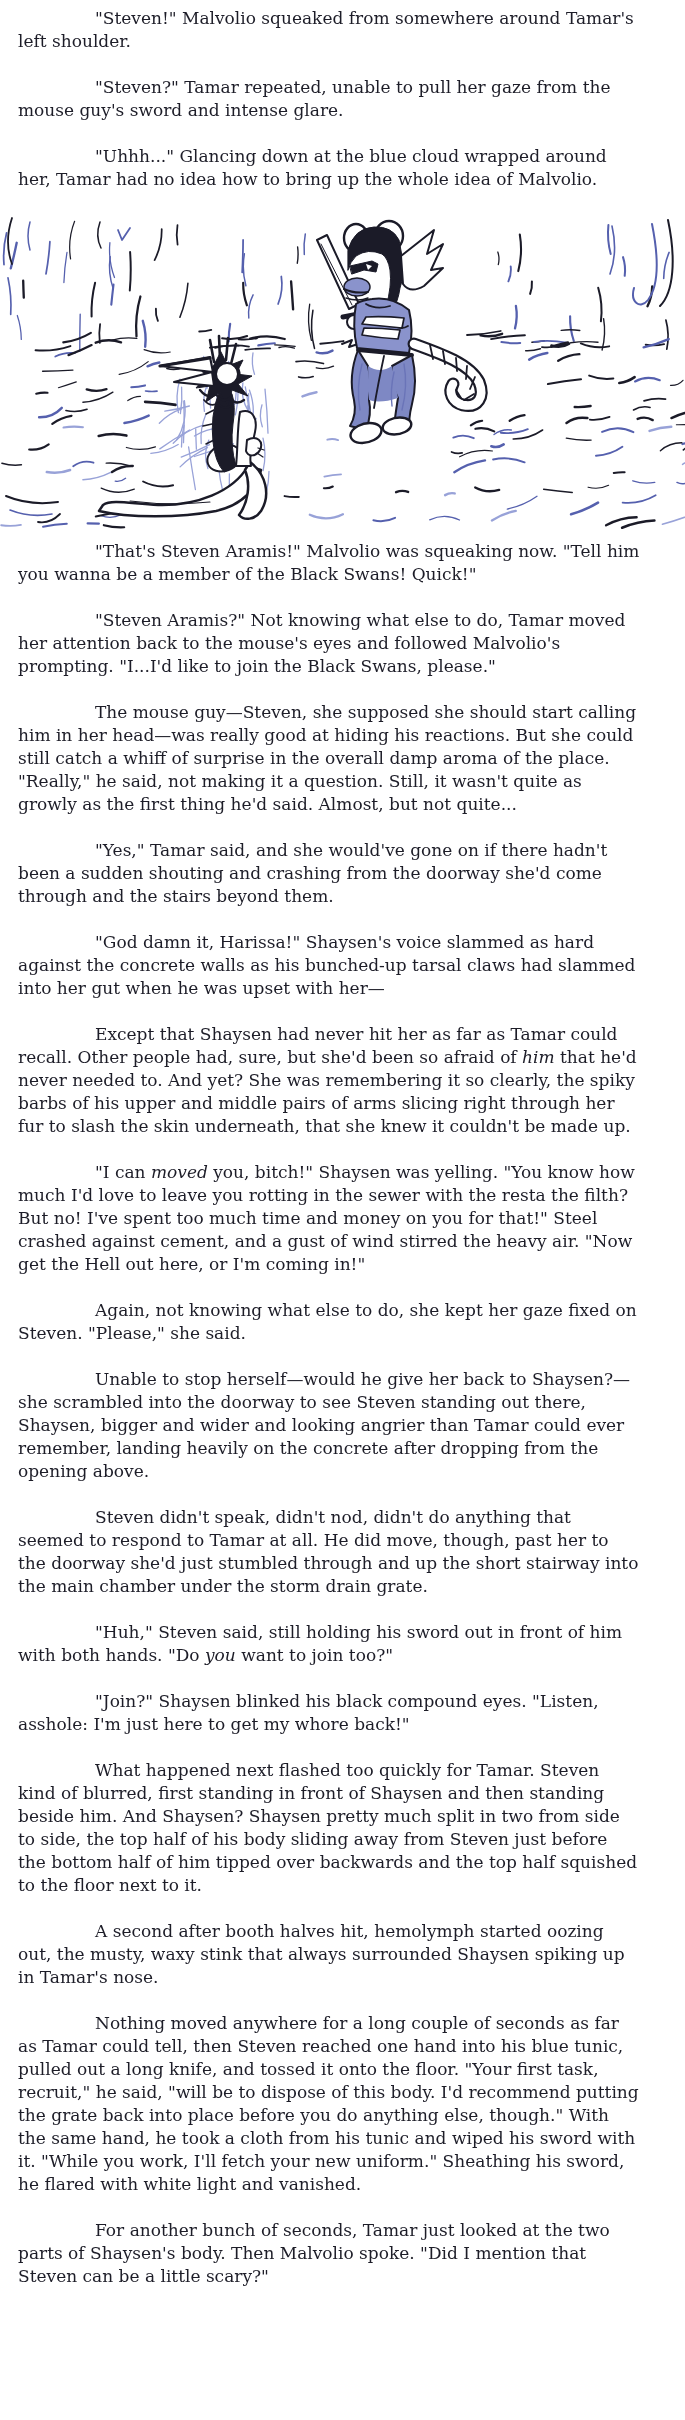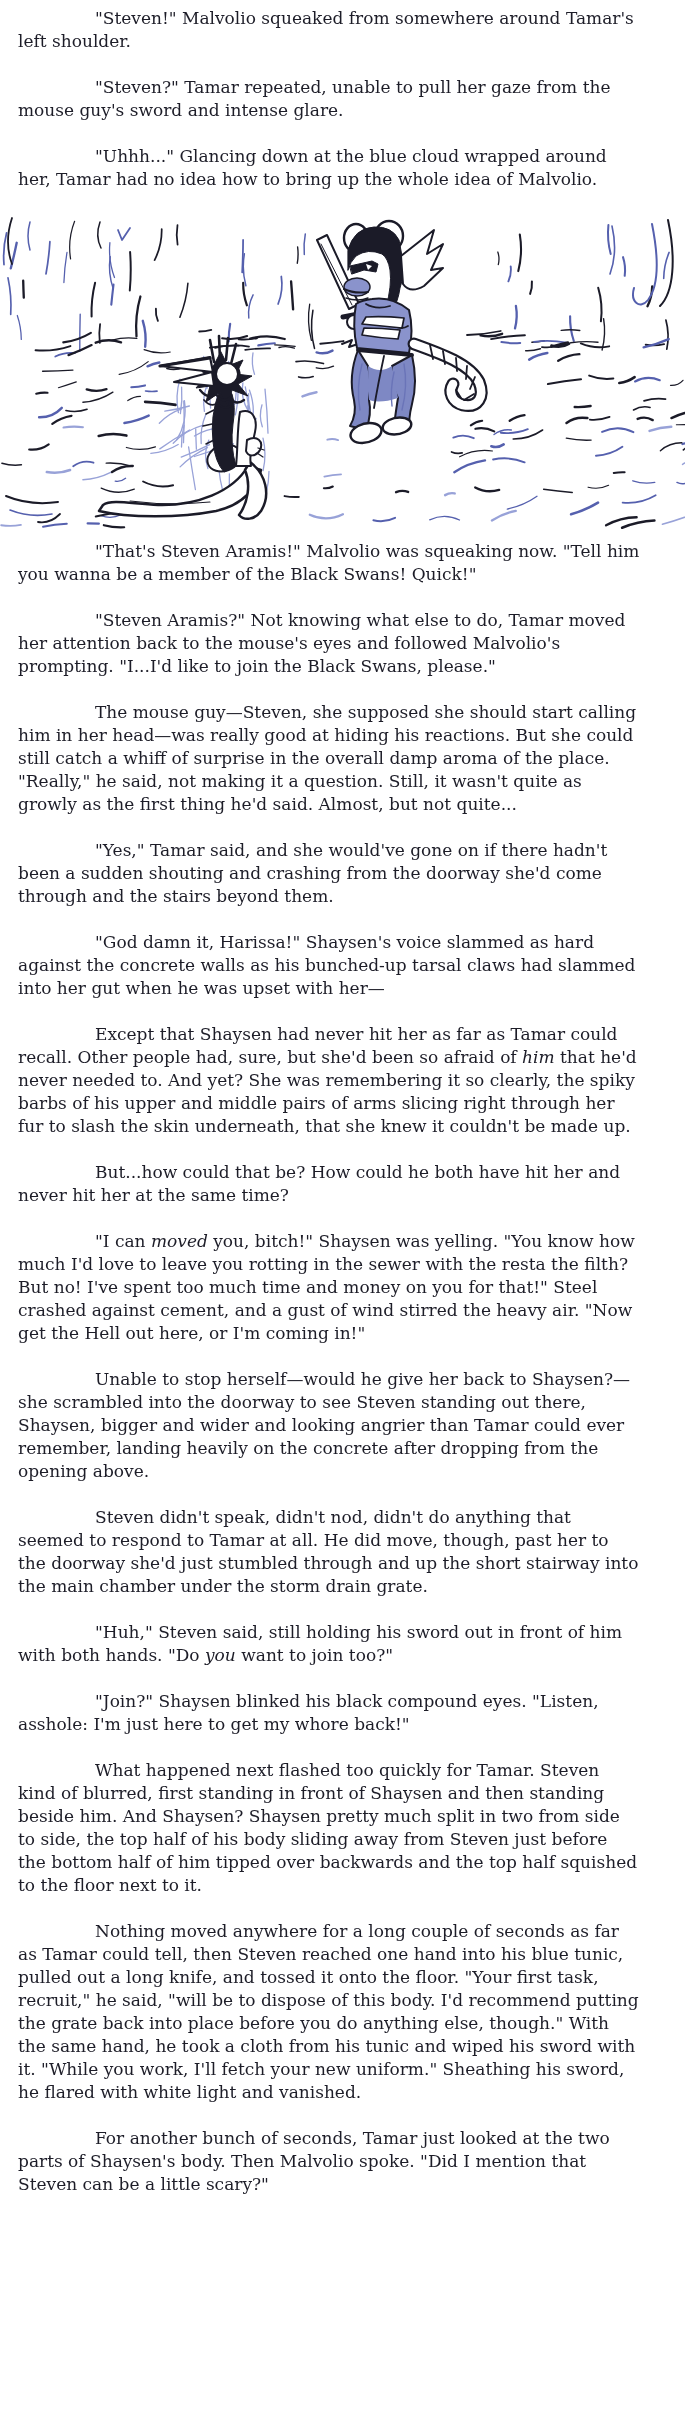--- a/index.html
+++ b/index.html
@@ -324,24 +324,25 @@
     </svg>
   </figure>
 
   <section class="story-text">
       <p class="para"><span>"That's Steven Aramis!" Malvolio was squeaking now. "Tell him you wanna be a member of the Black Swans! Quick!"</span></p>
       <p class="para"><span>"Steven Aramis?" Not knowing what else to do, Tamar moved her attention back to the mouse's eyes and followed Malvolio's prompting. "I...I'd like to join the Black Swans, please."</span></p>
       <p class="para"><span>The mouse guy—Steven, she supposed she should start calling him in her head—was really good at hiding his reactions. But she could still catch a whiff of surprise in the overall damp aroma of the place. "Really," he said, not making it a question. Still, it wasn't quite as growly as the first thing he'd said. Almost, but not quite...</span></p>
       <p class="para"><span>"Yes," Tamar said, and she would've gone on if there hadn't been a sudden shouting and crashing from the doorway she'd come through and the stairs beyond them.</span></p>
       <p class="para"><span>"God damn it, Harissa!" Shaysen's voice slammed as hard against the concrete walls as his bunched-up tarsal claws had slammed into her gut when he was upset with her—</span></p>
       <p class="para"><span>Except that Shaysen had never hit her as far as Tamar could recall. Other people had, sure, but she'd been so afraid of </span><i>him</i><span> that he'd never needed to. And yet? She was remembering it so clearly, the spiky barbs of his upper and middle pairs of arms slicing right through her fur to slash the skin underneath, that she knew it couldn't be made up.</span></p>
-      <p class="para"><span>But...how could that be? How could he both have hit her and never hit her at the same time?</span></p>
       <p class="para"><span>"I can </span><i>moved</i><span> you, bitch!" Shaysen was yelling. "You know how much I'd love to leave you rotting in the sewer with the resta the filth? But no! I've spent too much time and money on you for that!" Steel crashed against cement, and a gust of wind stirred the heavy air. "Now get the Hell out here, or I'm coming in!"</span></p>
+      <p class="para"><span>Again, not knowing what else to do, she kept her gaze fixed on Steven. "Please," she said.</span></p>
       <p class="para"><span>Unable to stop herself—would he give her back to Shaysen?—she scrambled into the doorway to see Steven standing out there, Shaysen, bigger and wider and looking angrier than Tamar could ever remember, landing heavily on the concrete after dropping from the opening above.</span></p>
       <p class="para"><span>Steven didn't speak, didn't nod, didn't do anything that seemed to respond to Tamar at all. He did move, though, past her to the doorway she'd just stumbled through and up the short stairway into the main chamber under the storm drain grate.</span></p>
       <p class="para"><span>"Huh," Steven said, still holding his sword out in front of him with both hands. "Do </span><i>you</i><span> want to join too?"</span></p>
       <p class="para"><span>"Join?" Shaysen blinked his black compound eyes. "Listen, asshole: I'm just here to get my whore back!"</span></p>
       <p class="para"><span>What happened next flashed too quickly for Tamar. Steven kind of blurred, first standing in front of Shaysen and then standing beside him. And Shaysen? Shaysen pretty much split in two from side to side, the top half of his body sliding away from Steven just before the bottom half of him tipped over backwards and the top half squished to the floor next to it.</span></p>
+      <p class="para"><span>A second after booth halves hit, hemolymph started oozing out, the musty, waxy stink that always surrounded Shaysen spiking up in Tamar's nose.</span></p>
       <p class="para"><span>Nothing moved anywhere for a long couple of seconds as far as Tamar could tell, then Steven reached one hand into his blue tunic, pulled out a long knife, and tossed it onto the floor. "Your first task, recruit," he said, "will be to dispose of this body. I'd recommend putting the grate back into place before you do anything else, though." With the same hand, he took a cloth from his tunic and wiped his sword with it. "While you work, I'll fetch your new uniform." Sheathing his sword, he flared with white light and vanished.</span></p>
       <p class="para"><span>For another bunch of seconds, Tamar just looked at the two parts of Shaysen's body. Then Malvolio spoke. "Did I mention that Steven can be a little scary?"</span></p>
     </section>
 
 </div>
 
 </body></html>

